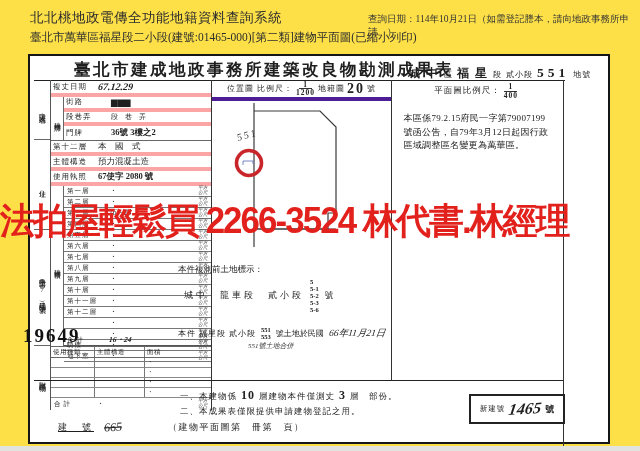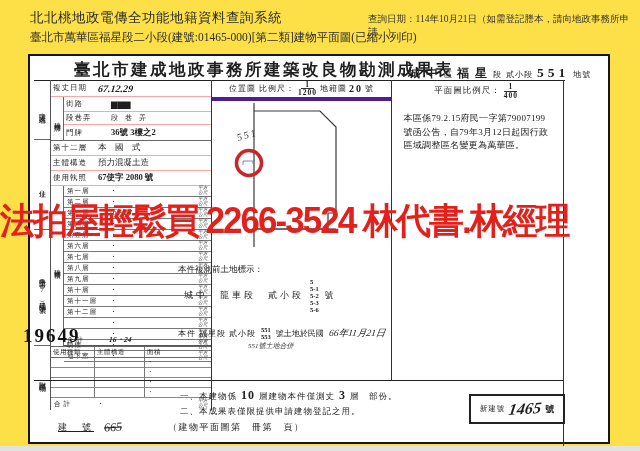--- a/index.html
+++ b/index.html
@@ -19,21 +19,21 @@
   .land-label .num{font-size:13.5px;letter-spacing:4px;}
   .toprule{left:4px;top:24px;width:531px;border-top:1.5px solid #222;}
   .rightstrip{left:533px;top:24px;width:0;height:366px;border-left:1.2px solid #333;}
   
   .panel-left{left:4px;top:24px;width:178px;height:330px;display:flex;border-right:1.2px solid #333;box-sizing:border-box;}
   .vstrip{width:16px;border-right:1px solid #555;display:flex;flex-direction:column;}
   .vcell{writing-mode:vertical-rl;text-orientation:upright;font-size:7px;letter-spacing:1px;
          display:flex;align-items:center;justify-content:center;border-bottom:1px solid #666;box-sizing:border-box;color:#222;}
   .vcell:last-child{border-bottom:none;}
   .lmain{flex:1;display:flex;flex-direction:column;}
-  .lrow{display:flex;align-items:center;border-bottom:1px solid #fca5a5;box-sizing:border-box;}
+  .lrow{display:flex;align-items:center;border-bottom:4px solid #fca5a5;box-sizing:border-box;}
   .llabel{width:44px;font-size:7.5px;letter-spacing:1px;padding-left:2px;box-sizing:border-box;color:#222;}
   .lval{flex:1;font-size:8.5px;padding-left:3px;white-space:nowrap;}
   .hand{font-style:italic;font-weight:bold;font-size:10px;transform:skewX(-6deg);}
   .group{display:flex;border-bottom:1px solid #666;box-sizing:border-box;}
   .gstrip{width:12px;writing-mode:vertical-rl;text-orientation:upright;font-size:6.5px;letter-spacing:1px;
           display:flex;align-items:center;justify-content:center;border-right:1px solid #666;color:#222;}
   .gcol{flex:1;display:flex;flex-direction:column;}
   .gcol .lrow:last-child{border-bottom:none;}
   .floors{display:flex;flex-direction:column;height:149px;}
   .frow{flex:1;display:flex;align-items:center;border-bottom:1px solid #777;box-sizing:border-box;}
@@ -48,21 +48,21 @@
   .aa{flex:1;padding-left:2px;display:flex;align-items:center;height:100%;}
   .arows{display:flex;flex-direction:column;height:40px;}
   .arow{flex:1;display:flex;border-bottom:1px solid #888;box-sizing:border-box;font-size:6.5px;}
   
   .panel-mid{left:182px;top:24px;width:180px;height:300px;border-right:1.2px solid #333;box-sizing:border-box;}
   .mid-head{height:17px;display:flex;align-items:center;justify-content:center;border-bottom:4px solid #4c1d95;
             font-size:8px;letter-spacing:1px;white-space:nowrap;color:#222;}
   .frac{display:inline-flex;flex-direction:column;align-items:center;line-height:1;font-size:7.5px;margin:0 3px;vertical-align:middle;font-weight:bold;}
   .frac .fnum{padding:0 4px;border-bottom:1px solid #333;}
   .bold{font-weight:bold;}
-  .sheetno{font-weight:bold;font-size:10px;letter-spacing:2px;margin:0 2px;}
+  .sheetno{font-weight:bold;font-size:14px;letter-spacing:2px;margin:0 2px;}
   
   .panel-right{left:362px;top:24px;width:171px;height:300px;box-sizing:border-box;}
   .plan-head{height:22px;display:flex;align-items:center;justify-content:center;font-size:8.5px;letter-spacing:1px;color:#222;}
   .plan-note{margin:10px auto 0 auto;width:148px;font-size:9px;line-height:1.5;letter-spacing:.3px;color:#222;}
   .newno{left:439px;top:338px;width:92px;height:26px;border:2px solid #222;display:flex;align-items:center;justify-content:center;gap:4px;background:#fff;}
   .newno .lbl{font-size:7.5px;letter-spacing:1px;}
   .newno .hw{font-style:italic;font-size:16px;transform:skewX(-12deg) rotate(-4deg);font-weight:bold;}
   .newno .unit{font-size:9px;font-weight:bold;}
   
   .presurvey{left:148px;top:208px;width:230px;font-size:8.5px;color:#222;}

